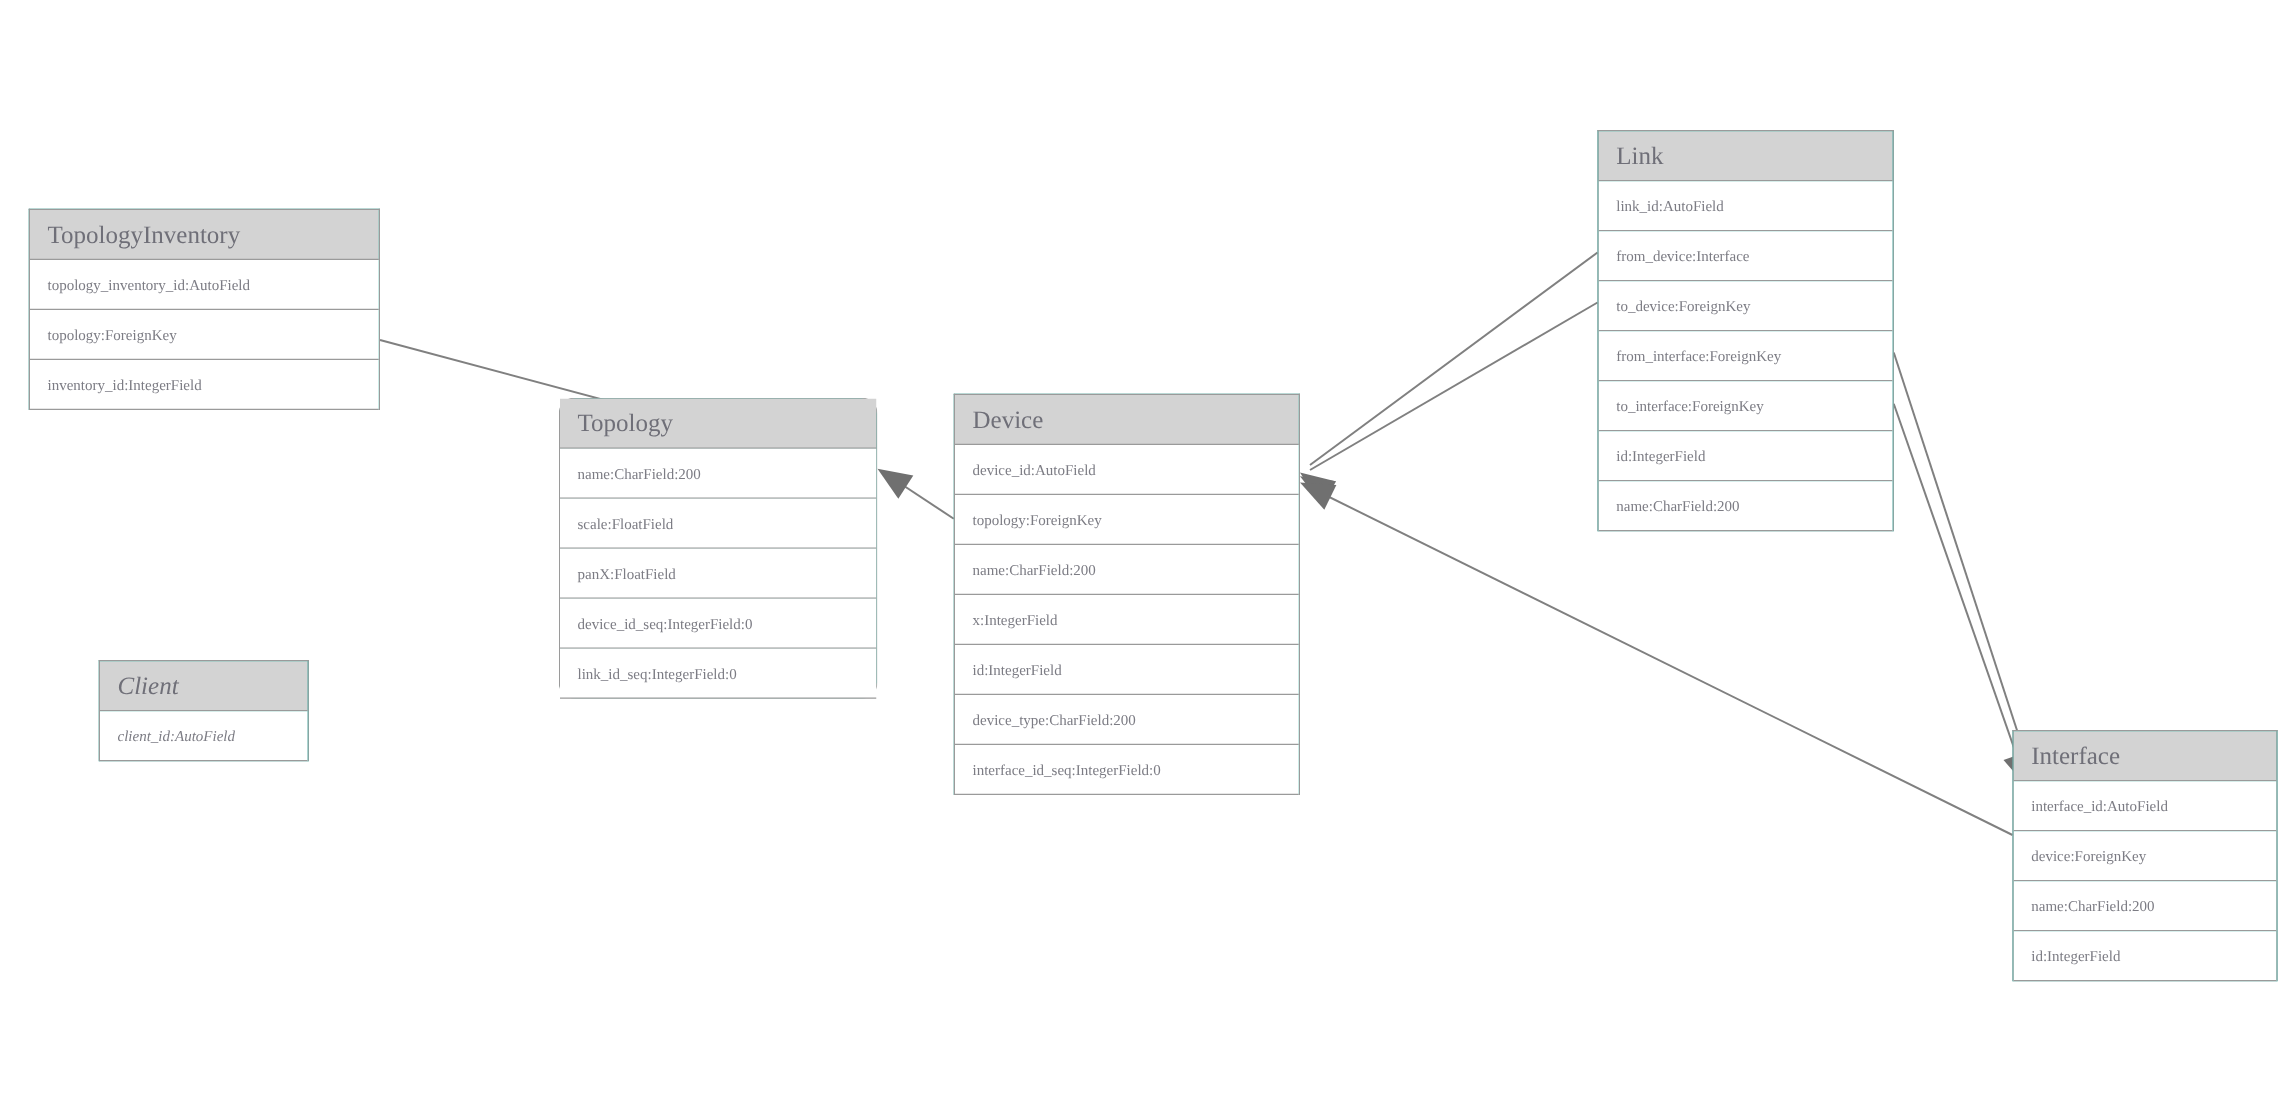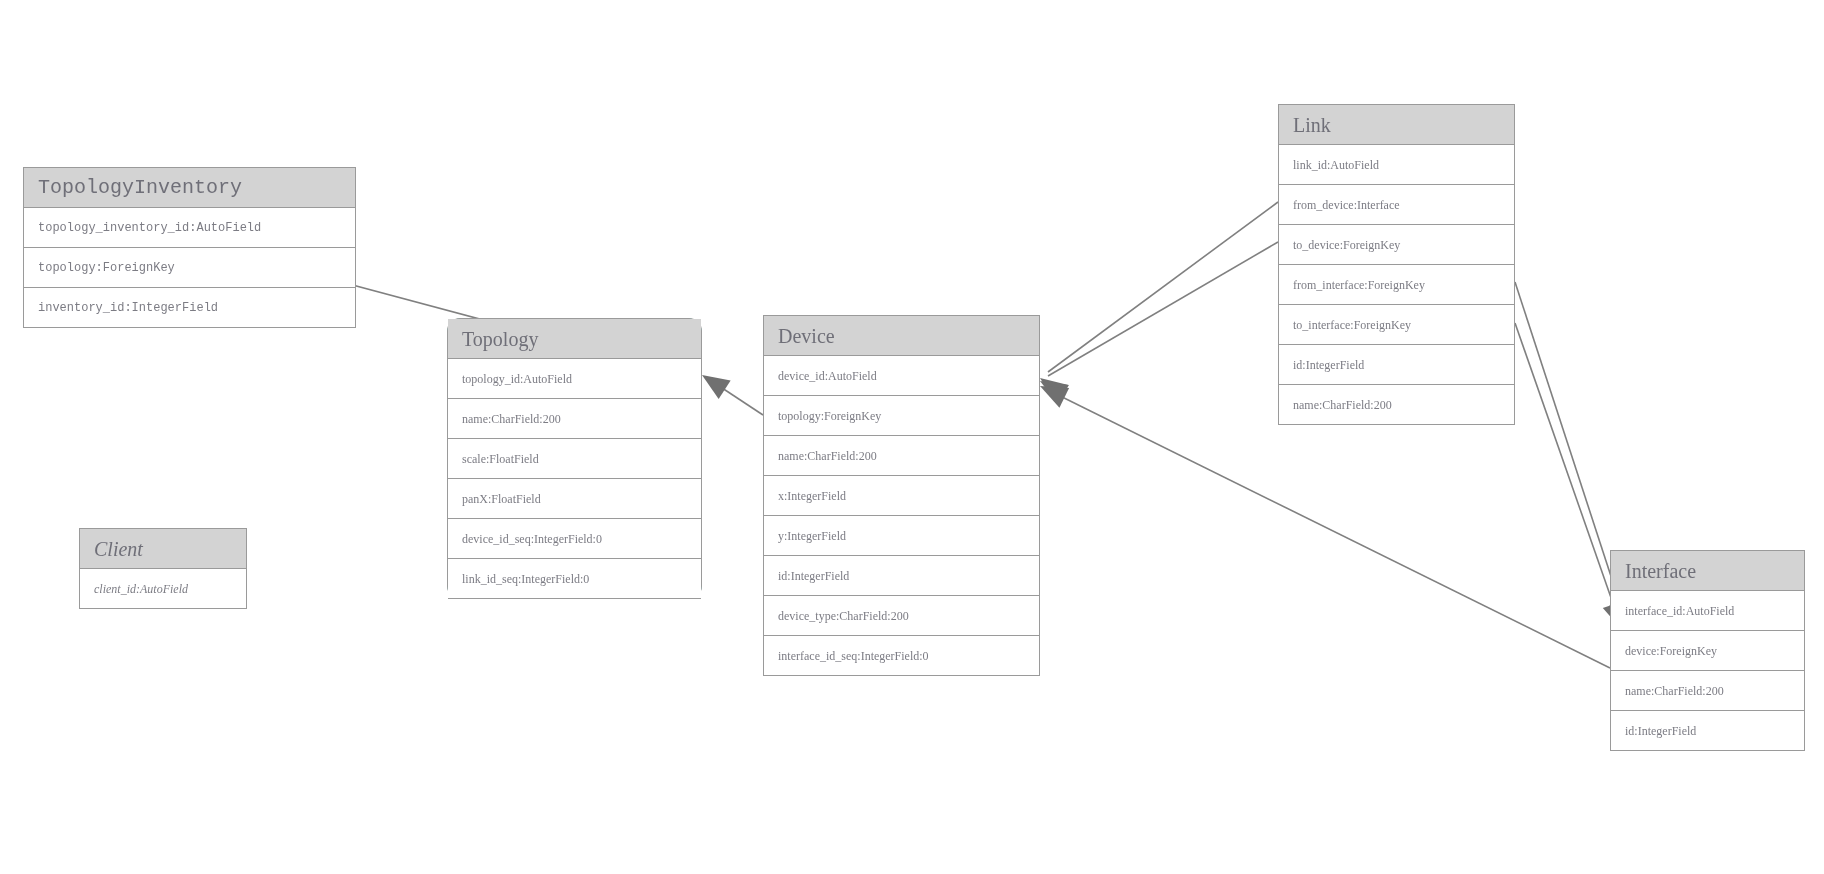--- a/index.html
+++ b/index.html
@@ -79,61 +79,59 @@
         <polygon points="0,0 -27,-11 -27,11" transform="translate(702,375) rotate(213)"></polygon>
         <polygon points="0,0 -27,-11 -27,11" transform="translate(1040,378) rotate(216)"></polygon>
         <polygon points="0,0 -27,-11 -27,11" transform="translate(1040,381) rotate(210)"></polygon>
         <polygon points="0,0 -27,-11 -27,11" transform="translate(1040,386) rotate(206)"></polygon>
         <polygon points="0,0 -27,-11 -27,11" transform="translate(1628,628) rotate(72)"></polygon>
         <polygon points="0,0 -27,-11 -27,11" transform="translate(1622,630) rotate(71)"></polygon>
       </g>
   </svg>
 
   <div id="entity-layer">
-      <div class="entity" style="left: 23px; top: 167px; width: 333px; font-family: Liberation Mono, monospace;">
+      <div class="entity" style="left: 23px; top: 167px; width: 281px;">
         <div class="hdr">TopologyInventory</div>
         <div class="row">topology_inventory_id:AutoField</div>
         <div class="row">topology:ForeignKey</div>
         <div class="row">inventory_id:IntegerField</div>
       </div>
       <div class="entity" style="left: 79px; top: 528px; width: 168px; font-style: italic;">
         <div class="hdr">Client</div>
         <div class="row">client_id:AutoField</div>
       </div>
       <div class="entity" style="left: 447px; top: 318px; width: 255px; border-radius: 13px;">
         <div class="hdr">Topology</div>
-        <div class="row">topology_id:AutoField</div>
         <div class="row">name:CharField:200</div>
         <div class="row">scale:FloatField</div>
         <div class="row">panX:FloatField</div>
         <div class="row">device_id_seq:IntegerField:0</div>
         <div class="row">link_id_seq:IntegerField:0</div>
       </div>
       <div class="entity" style="left: 763px; top: 315px; width: 277px;">
         <div class="hdr">Device</div>
         <div class="row">device_id:AutoField</div>
         <div class="row">topology:ForeignKey</div>
         <div class="row">name:CharField:200</div>
         <div class="row">x:IntegerField</div>
-        <div class="row">y:IntegerField</div>
         <div class="row">id:IntegerField</div>
         <div class="row">device_type:CharField:200</div>
         <div class="row">interface_id_seq:IntegerField:0</div>
       </div>
       <div class="entity" style="left: 1278px; top: 104px; width: 237px;">
         <div class="hdr">Link</div>
         <div class="row">link_id:AutoField</div>
         <div class="row">from_device:Interface</div>
         <div class="row">to_device:ForeignKey</div>
         <div class="row">from_interface:ForeignKey</div>
         <div class="row">to_interface:ForeignKey</div>
         <div class="row">id:IntegerField</div>
         <div class="row">name:CharField:200</div>
       </div>
-      <div class="entity" style="left: 1610px; top: 550px; width: 195px;">
+      <div class="entity" style="left: 1610px; top: 584px; width: 212px;">
         <div class="hdr">Interface</div>
         <div class="row">interface_id:AutoField</div>
         <div class="row">device:ForeignKey</div>
         <div class="row">name:CharField:200</div>
         <div class="row">id:IntegerField</div>
       </div>
     </div>
 
 </div>
 

